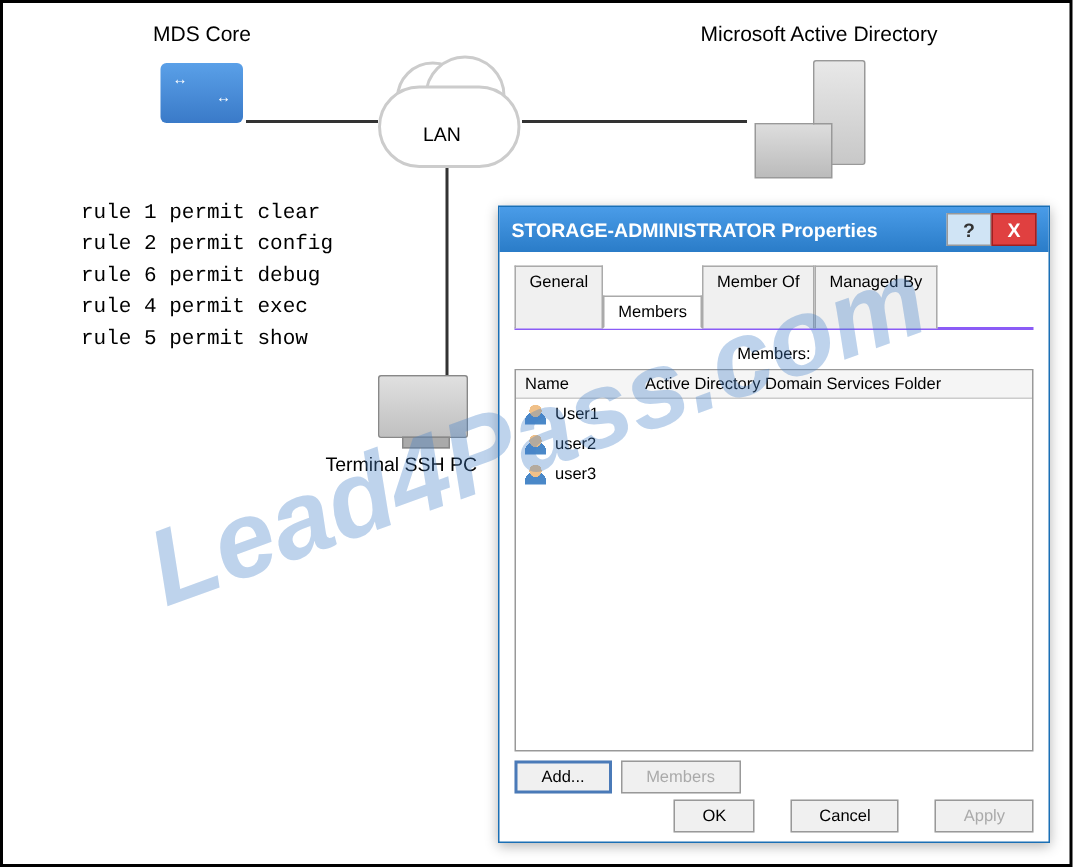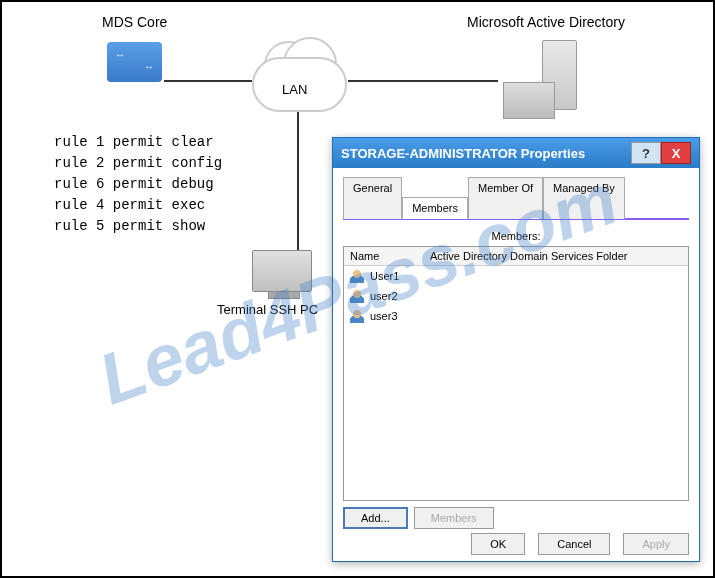--- a/index.html
+++ b/index.html
@@ -188,21 +188,21 @@
       border: 1px solid #999;
       background: #f0f0f0;
       cursor: pointer;
     }
     .btn-row button.primary { border: 2px solid #4a7ab8; }
     .btn-row button:disabled { color: #aaa; cursor: default; }
 
     .dialog-footer {
       position: absolute;
       bottom: 6px; right: 10px;
-      display: flex; gap: 13px;
+      display: flex; gap: 24px;
     }
     .dialog-footer button {
       padding: 4px 18px;
       font-size: 11px;
       border: 1px solid #999;
       background: #f0f0f0;
       cursor: pointer;
     }
     .dialog-footer button:disabled { color: #aaa; cursor: default; }
 

